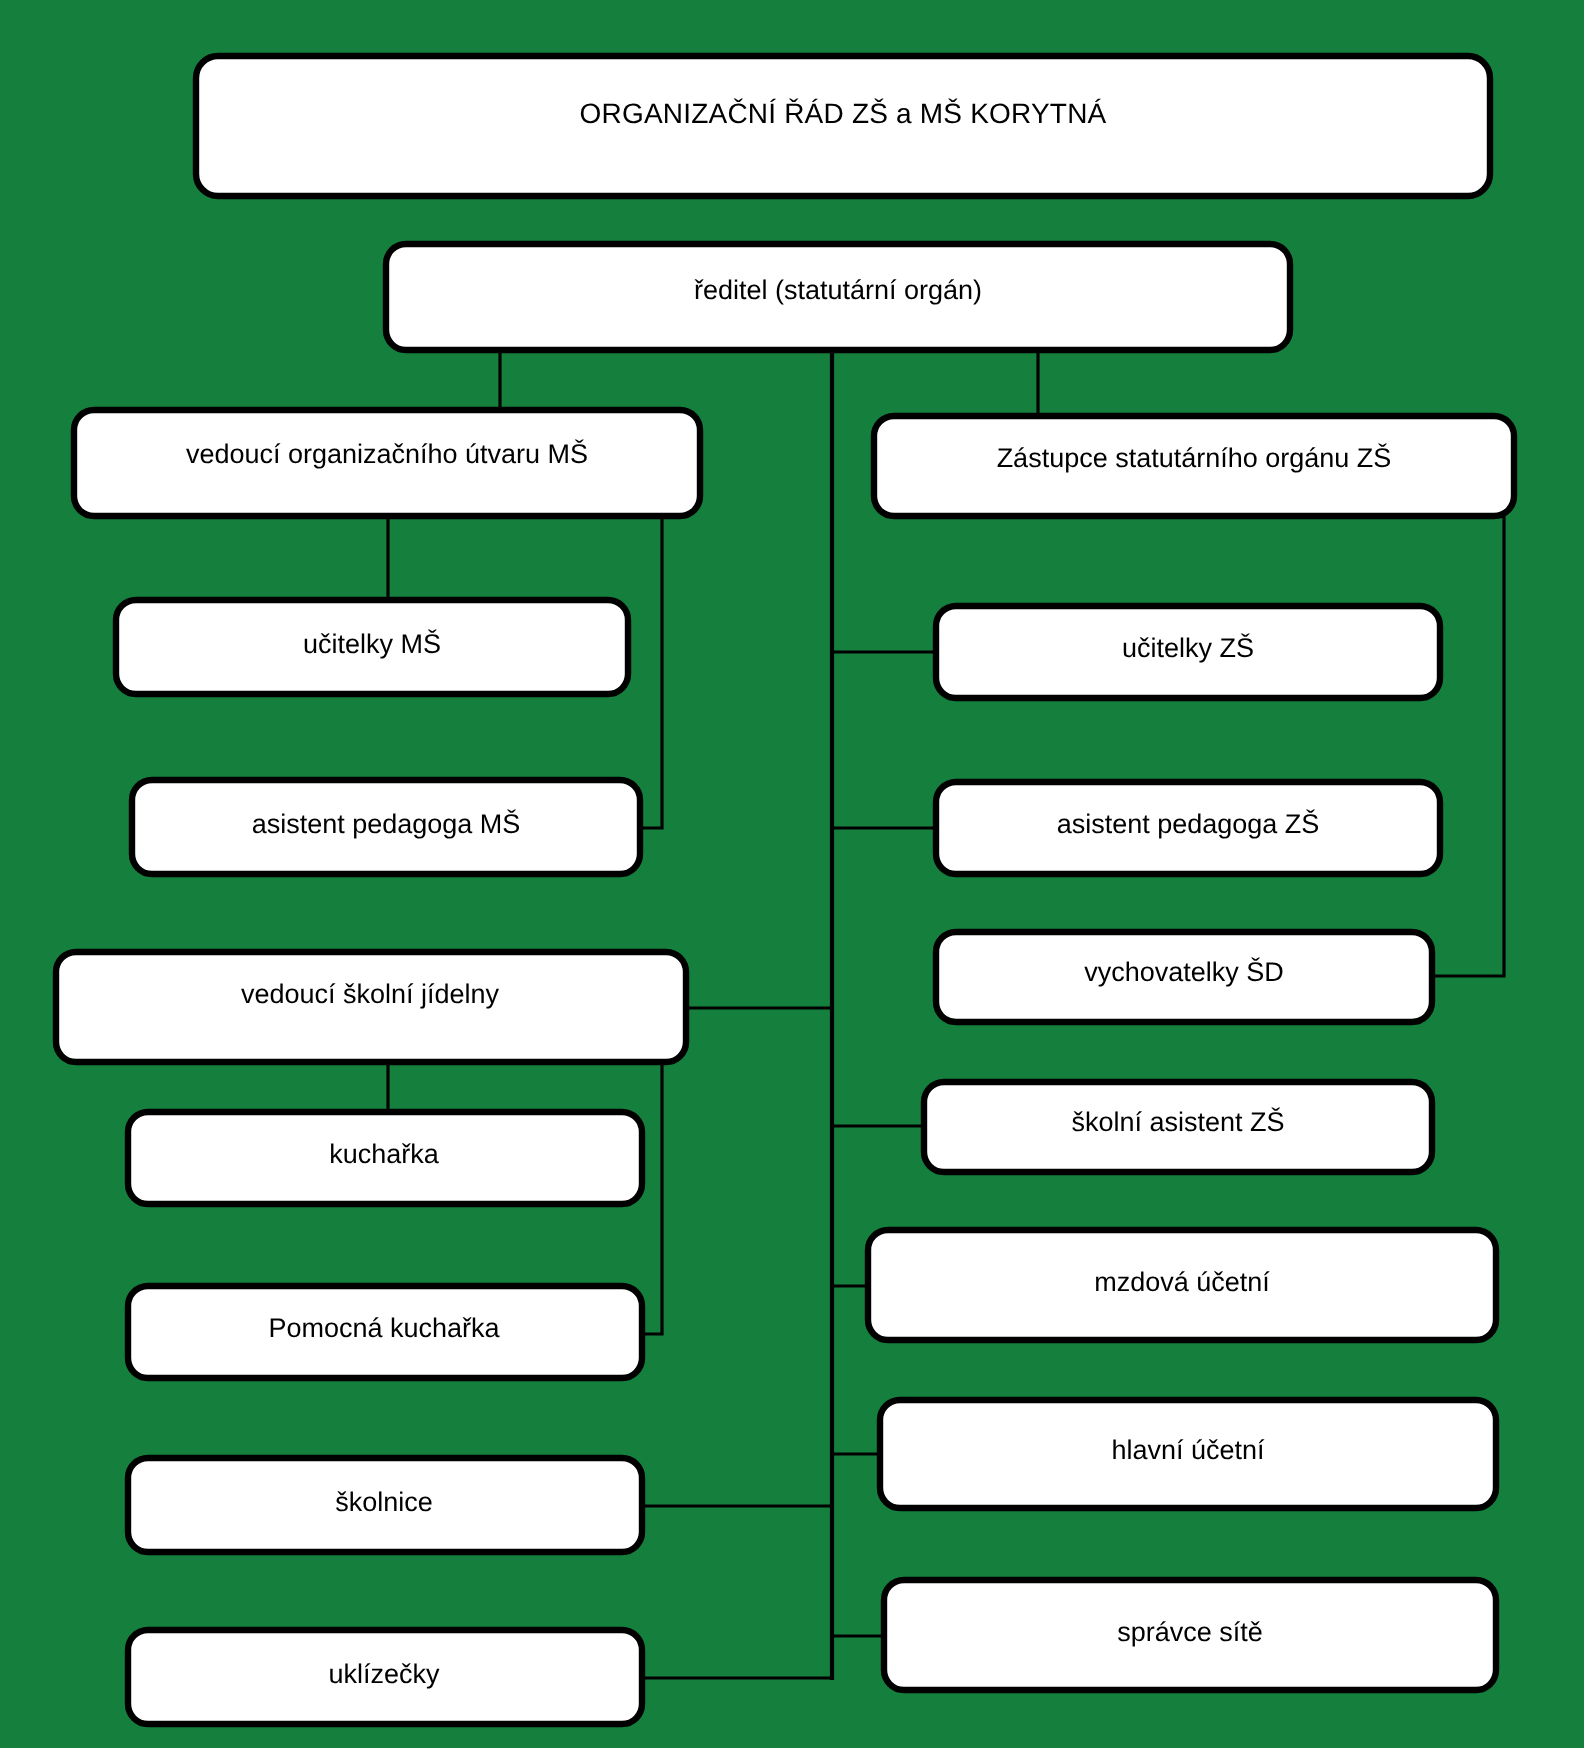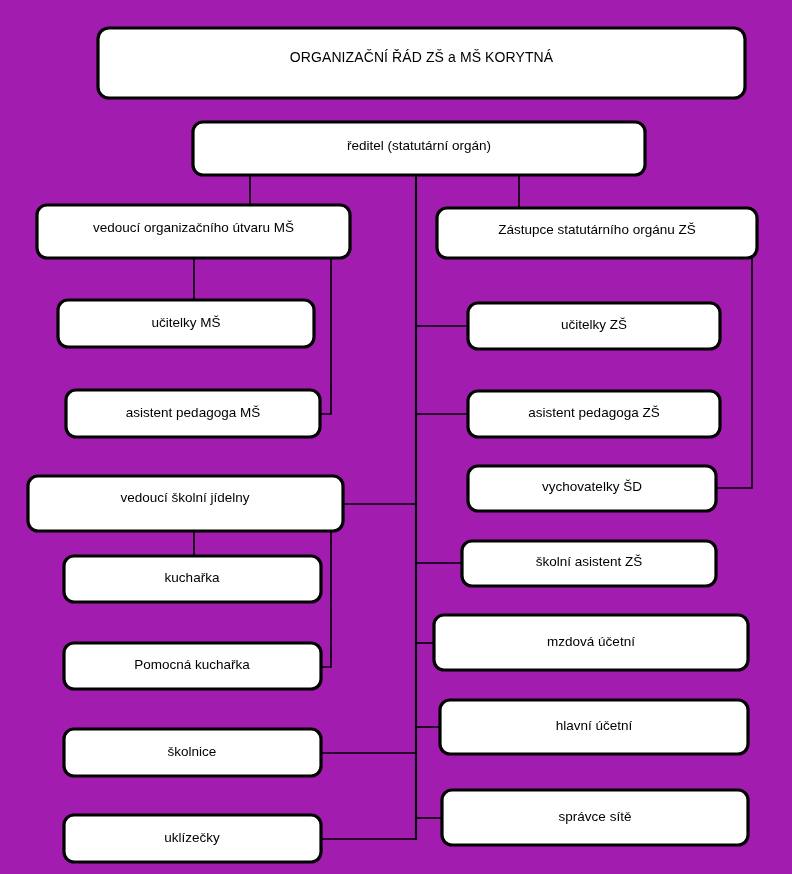--- a/index.html
+++ b/index.html
@@ -10,21 +10,21 @@
   body {
     width: 792px;
     height: 874px;
     font-family: "Liberation Sans", sans-serif;
     overflow: hidden;
   }
   #chart-root {
     position: relative;
     width: 792px;
     height: 874px;
-    background: #a21caf;
+    background: #15803d;
   }
   #org-svg {
     position: absolute;
     left: 0;
     top: 0;
     width: 792px;
     height: 874px;
   }
   .node-box {
     fill: #ffffff;

